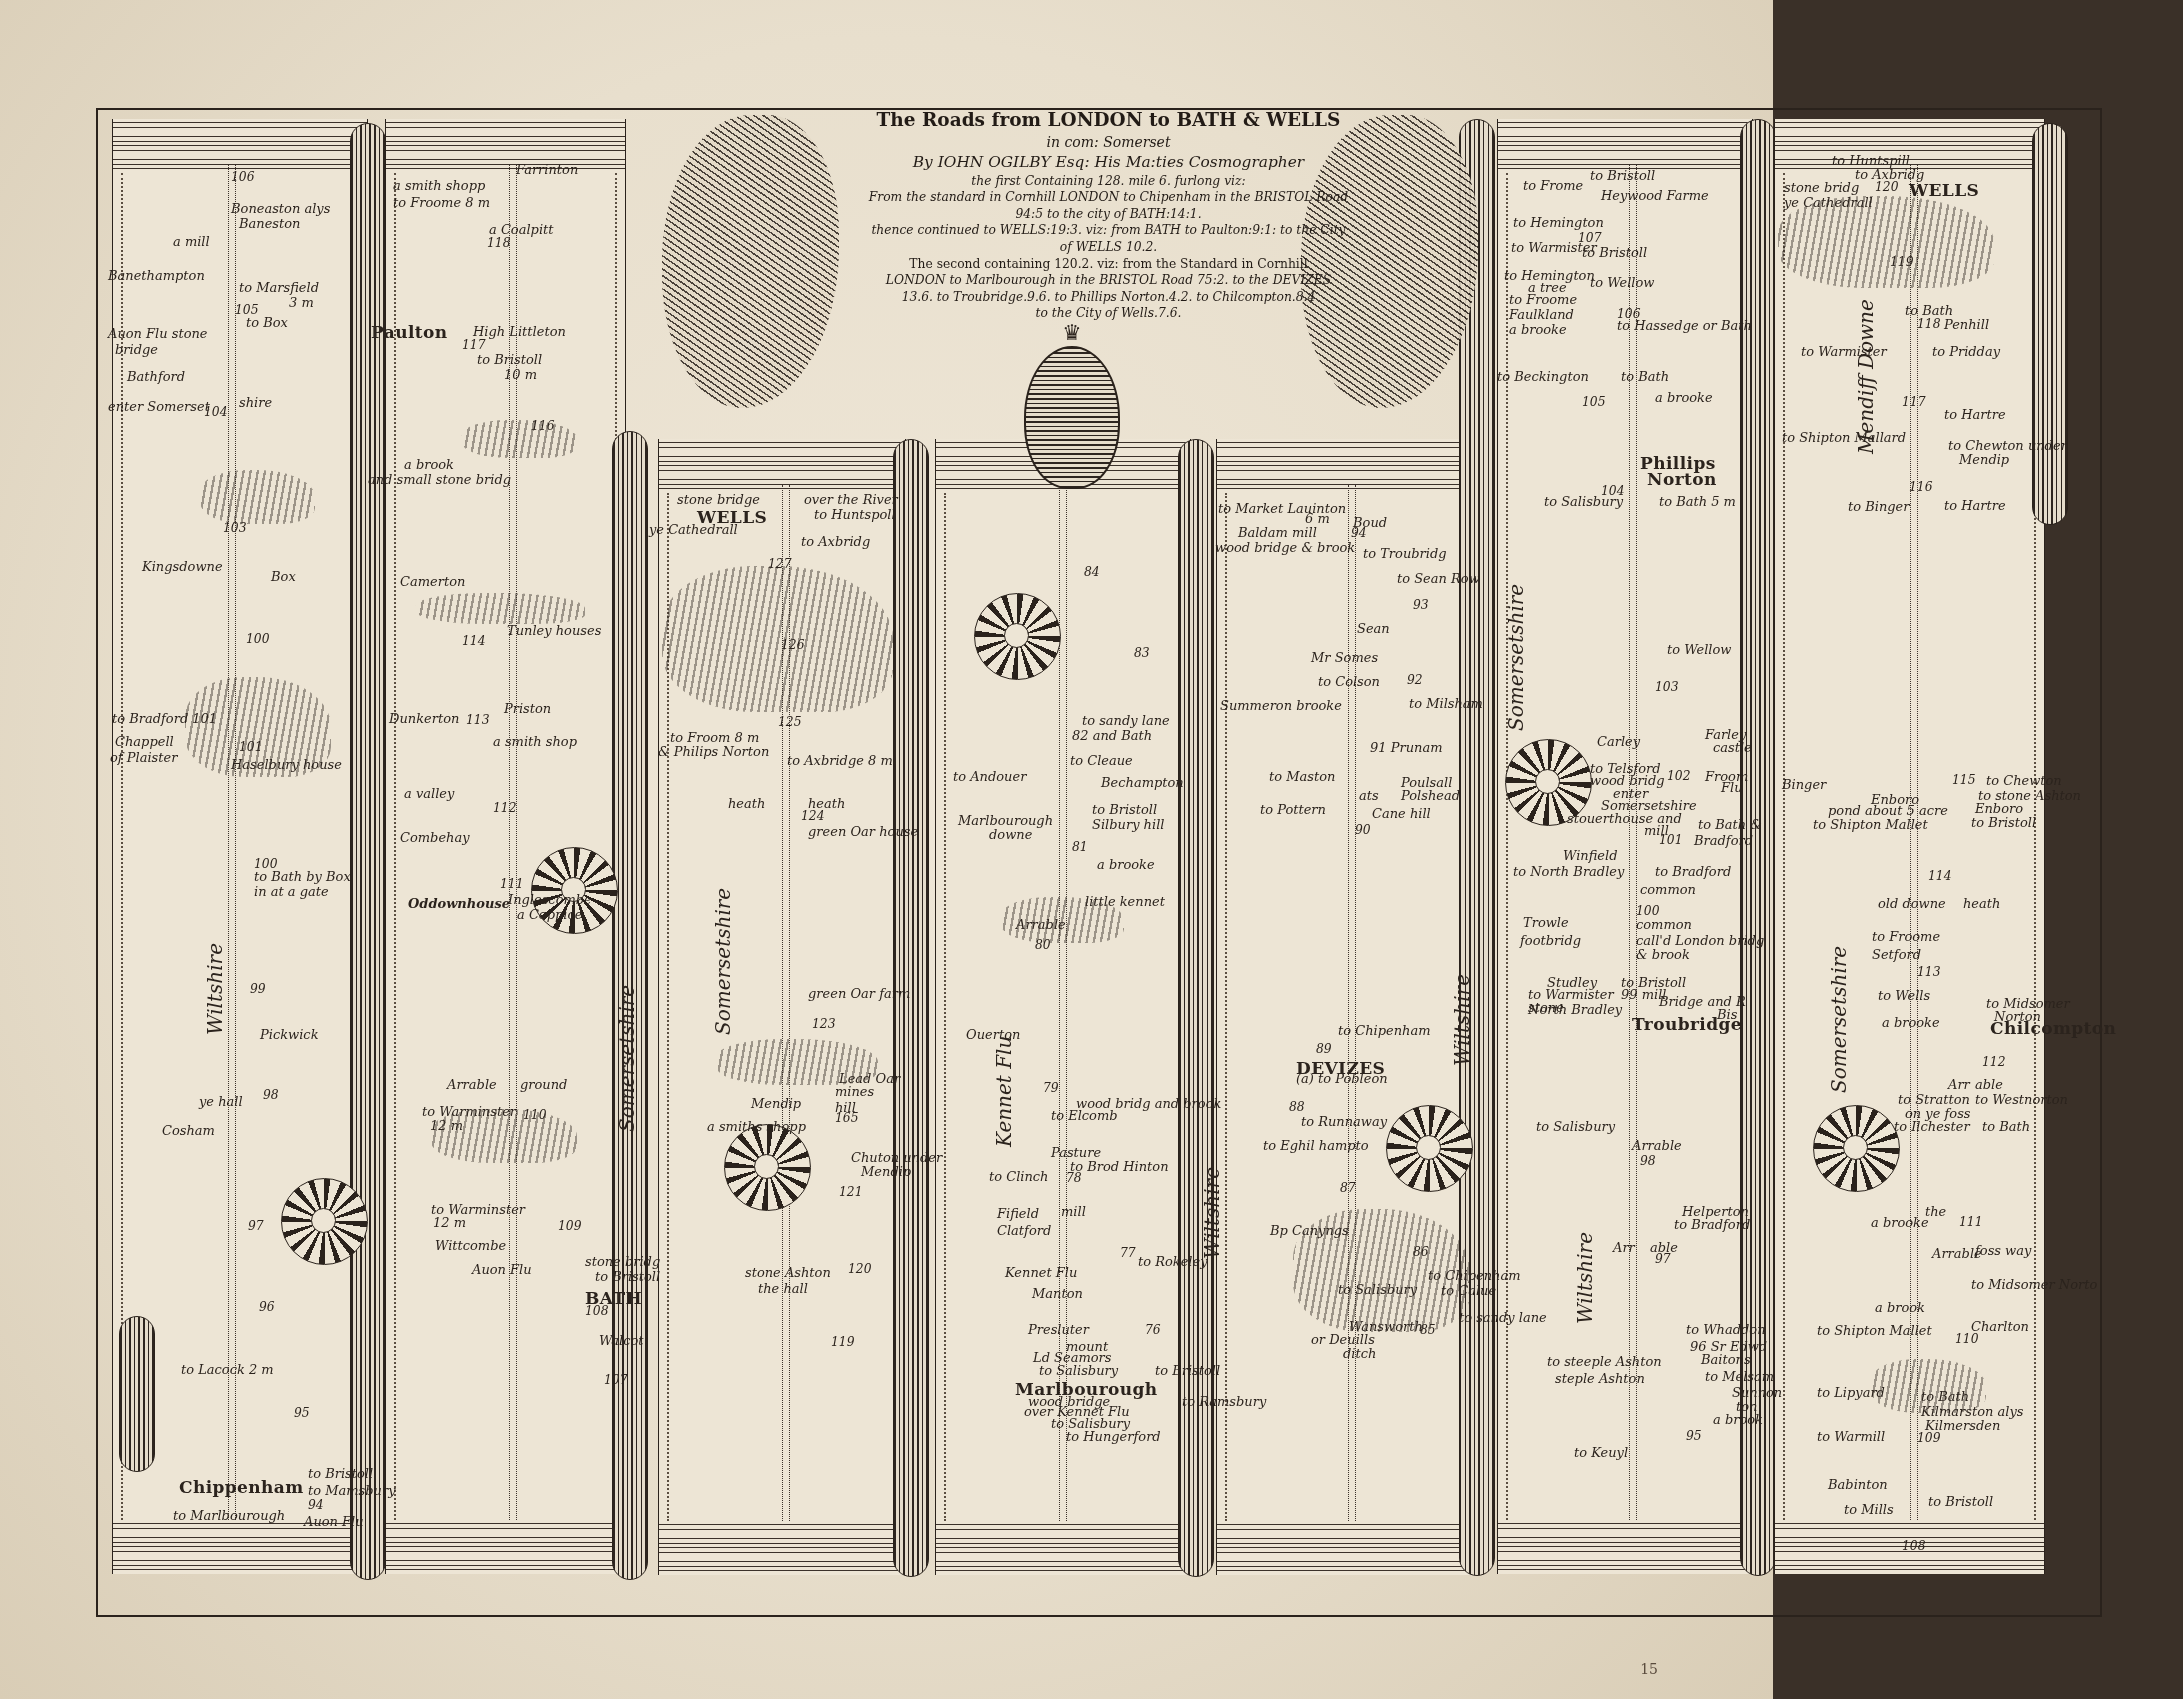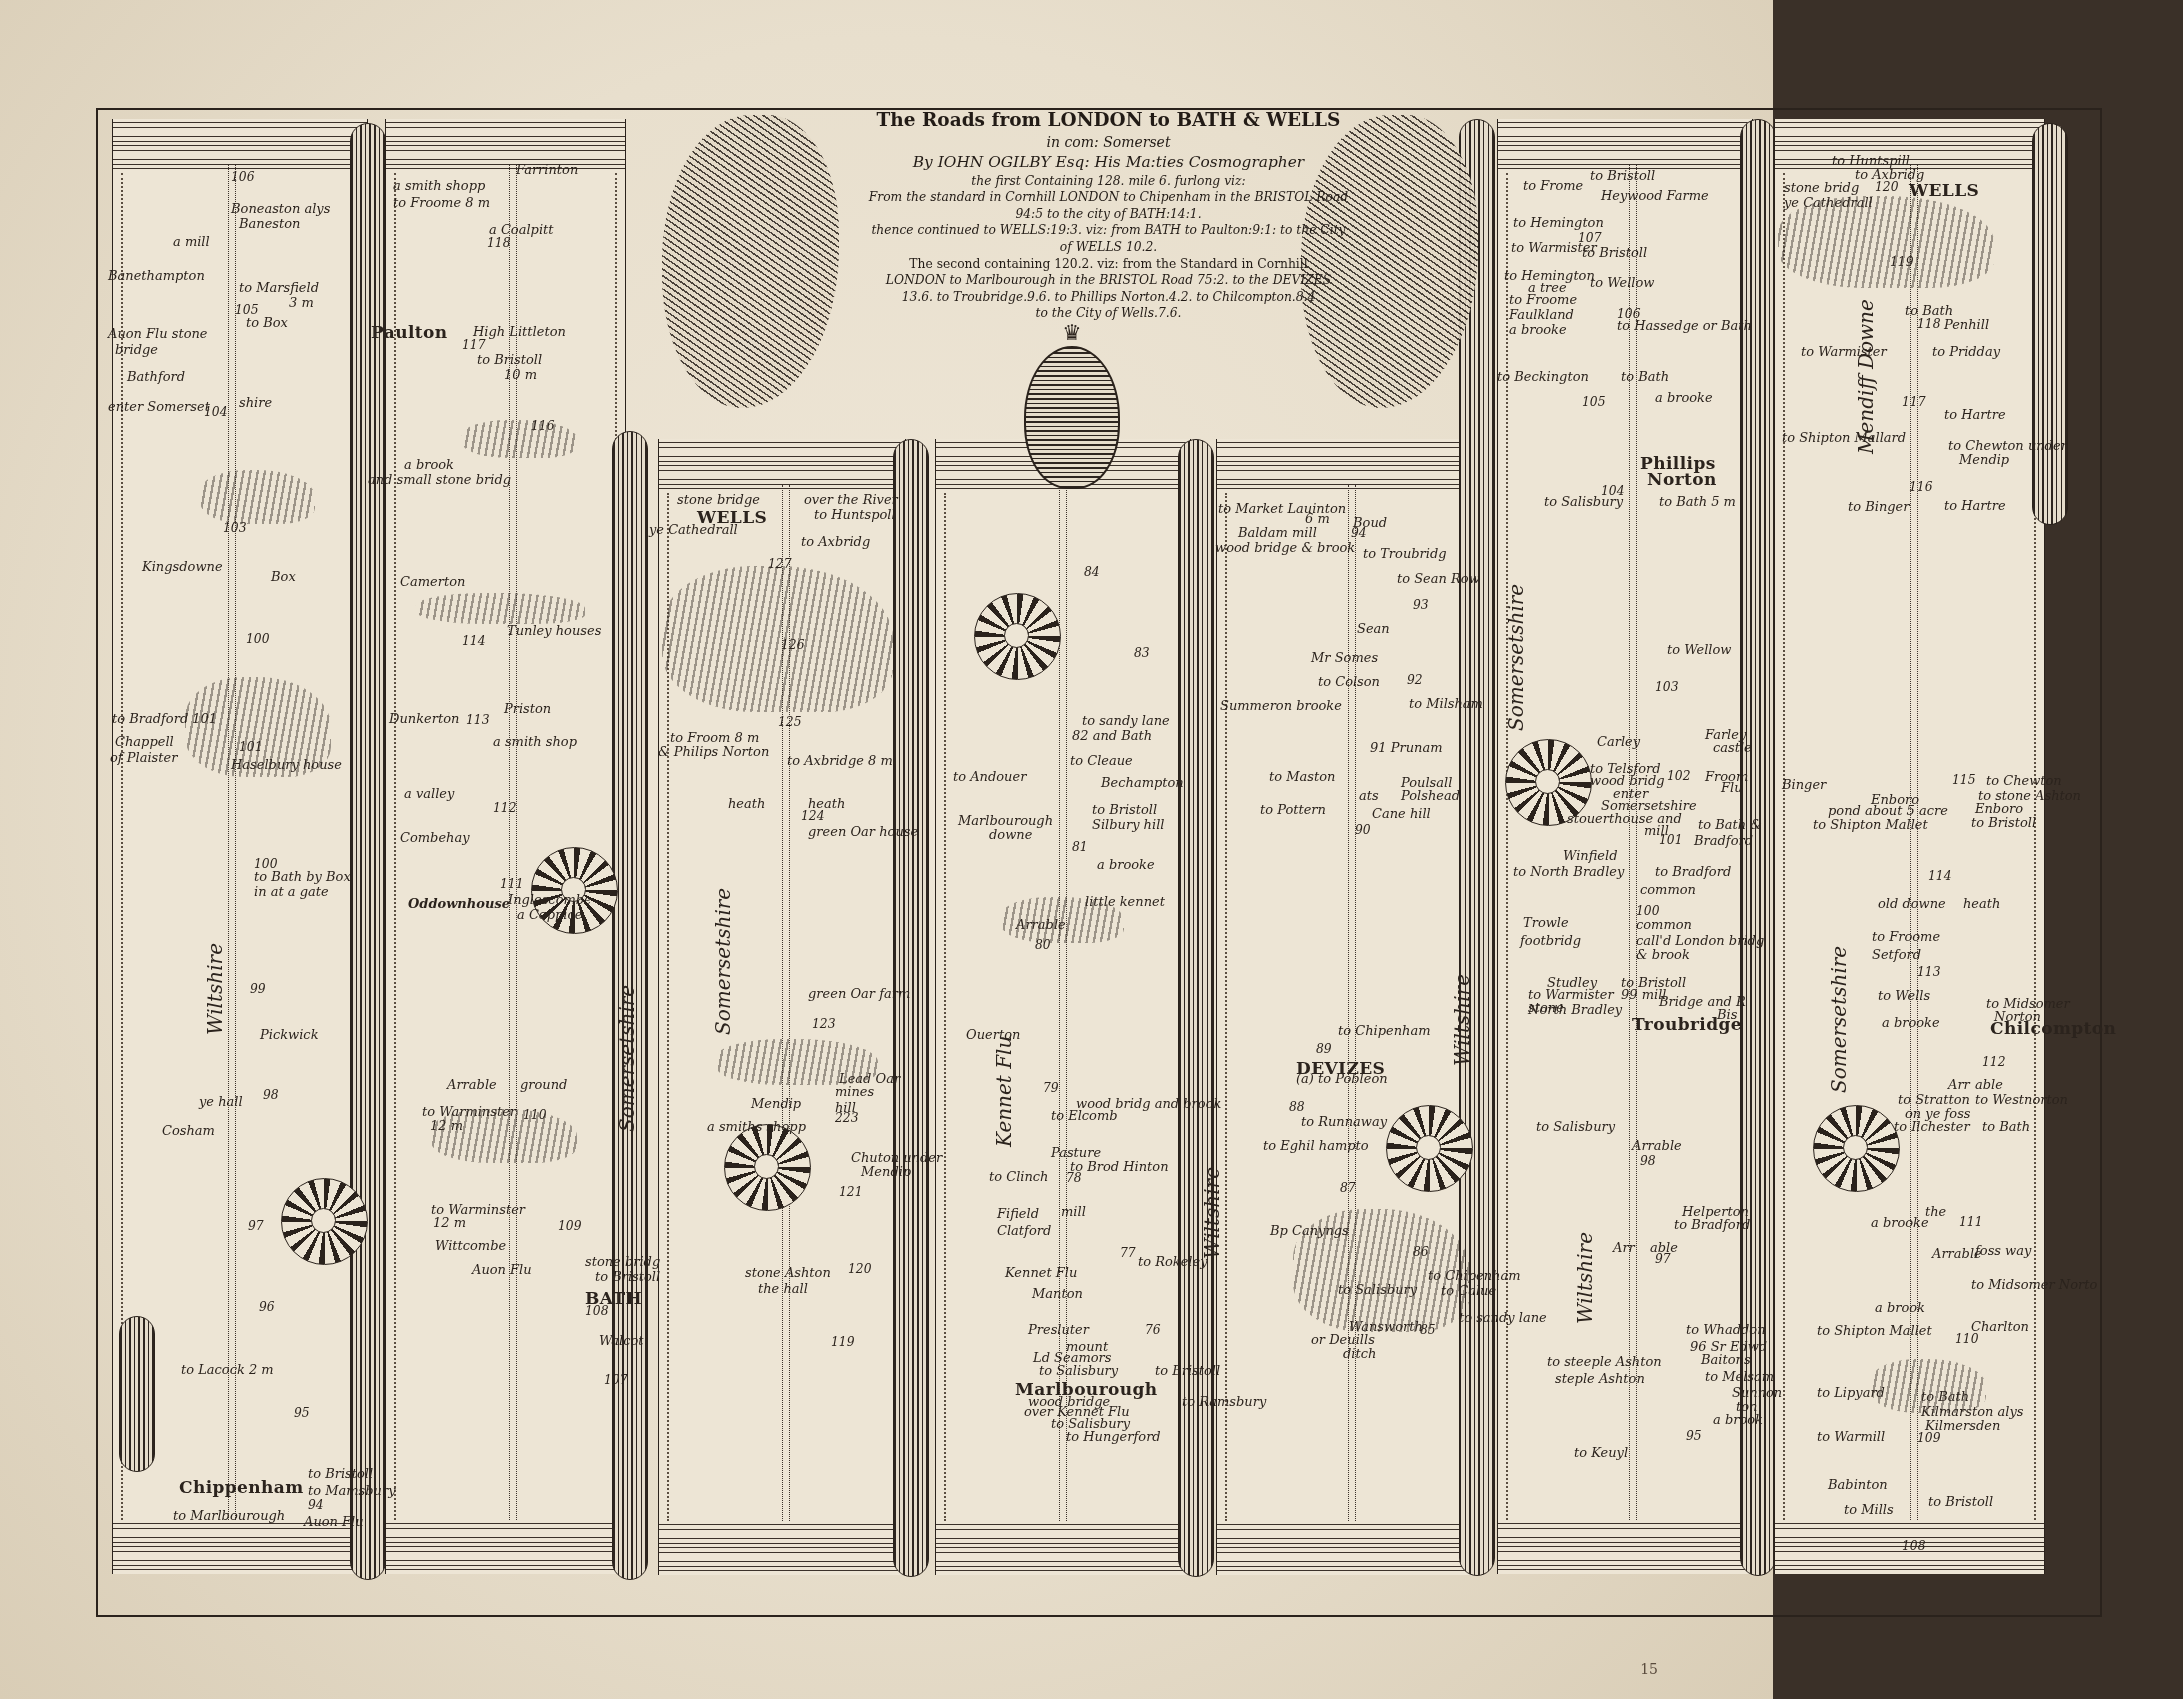--- a/index.html
+++ b/index.html
@@ -235,21 +235,21 @@
       <div class="lbl" style="left: 728px; top: 797px;">heath</div>
       <div class="lbl" style="left: 808px; top: 797px;">heath</div>
       <div class="lbl mile" style="left: 801px; top: 810px;">124</div>
       <div class="lbl" style="left: 808px; top: 825px;">green Oar house</div>
       <div class="lbl" style="left: 808px; top: 987px;">green Oar farm</div>
       <div class="lbl mile" style="left: 812px; top: 1018px;">123</div>
       <div class="lbl" style="left: 839px; top: 1072px;">Lead Oar</div>
       <div class="lbl" style="left: 835px; top: 1085px;">mines</div>
       <div class="lbl" style="left: 835px; top: 1101px;">hill</div>
       <div class="lbl" style="left: 751px; top: 1097px;">Mendip</div>
-      <div class="lbl mile" style="left: 835px; top: 1112px;">223</div>
+      <div class="lbl mile" style="left: 835px; top: 1112px;">165</div>
       <div class="lbl" style="left: 707px; top: 1120px;">a smiths shopp</div>
       <div class="lbl" style="left: 851px; top: 1151px;">Chuton under</div>
       <div class="lbl" style="left: 861px; top: 1165px;">Mendip</div>
       <div class="lbl mile" style="left: 839px; top: 1186px;">121</div>
       <div class="lbl" style="left: 745px; top: 1266px;">stone Ashton</div>
       <div class="lbl" style="left: 758px; top: 1282px;">the hall</div>
       <div class="lbl mile" style="left: 848px; top: 1263px;">120</div>
       <div class="lbl mile" style="left: 831px; top: 1336px;">119</div>
       <div class="lbl county" style="left: 712px; top: 1035px;">Somersetshire</div>
       <div class="lbl mile" style="left: 1084px; top: 566px;">84</div>

